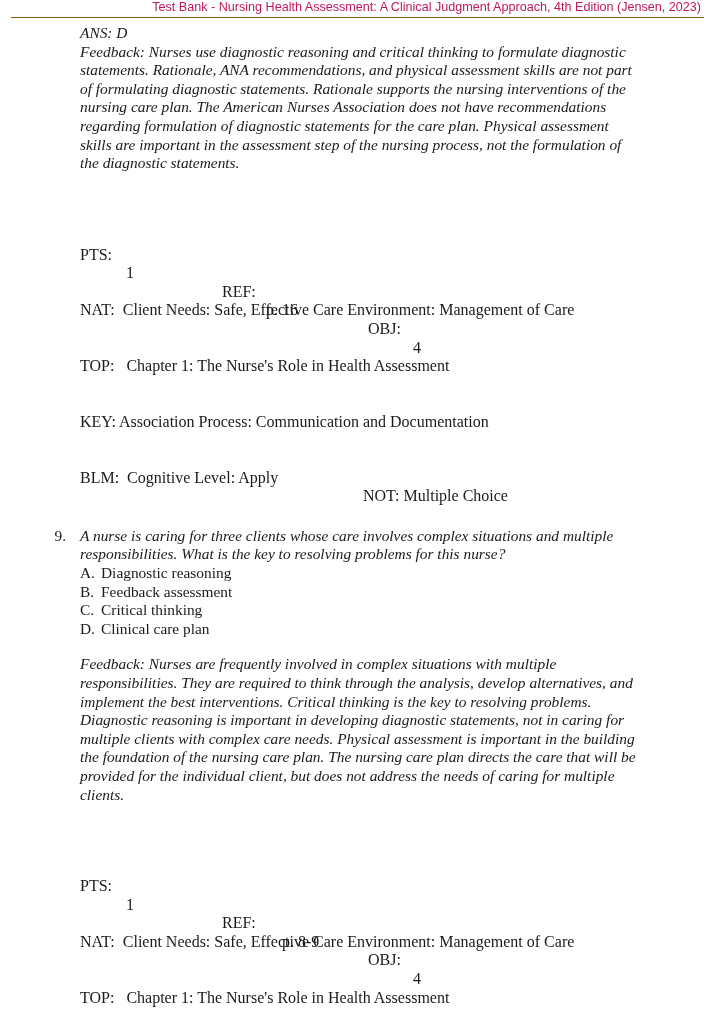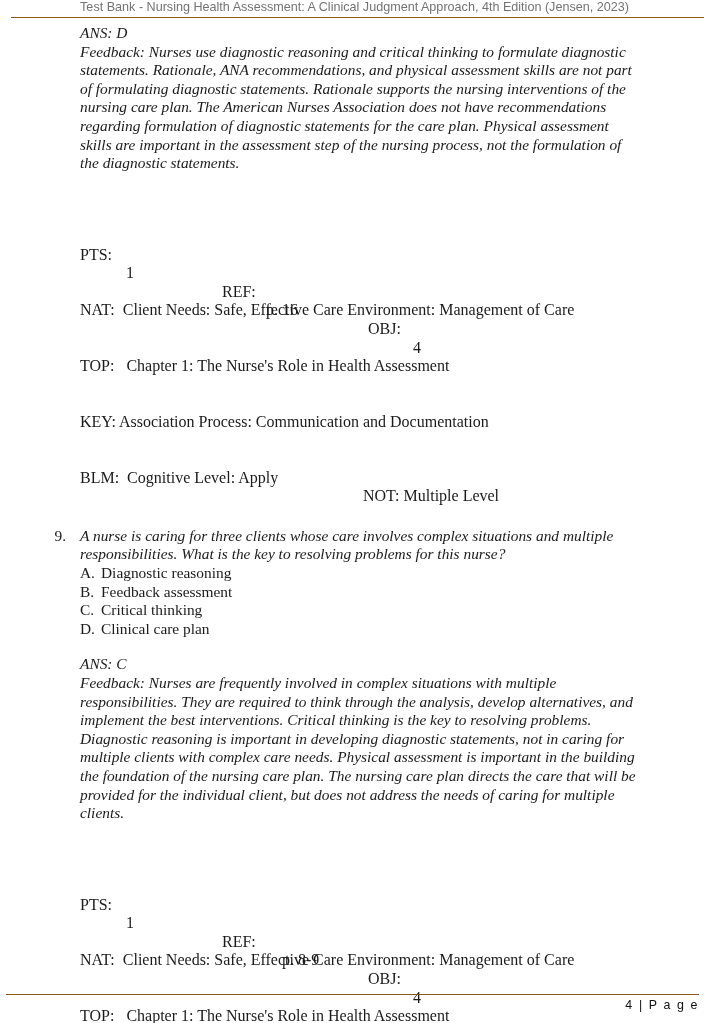--- a/index.html
+++ b/index.html
@@ -29,22 +29,22 @@
     left: 0;
     top: 0;
     width: 709px;
     box-sizing: border-box;
     padding: 0 8px 3px 8px;
   }
   .hdr-title {
     font-family: "Liberation Sans", "DejaVu Sans", sans-serif;
     font-size: 12.6px;
     line-height: 15px;
-    text-align: center;
-    color: #737373;
+    text-align: right;
+    color: #be185d;
     white-space: nowrap;
   }
   .hdr-rule {
     margin-top: 2px;
     height: 0;
     border-top: 1.3px solid #8a5a16;
     width: 693px;
     margin-left: 3px;
   }
 
@@ -174,21 +174,21 @@
         <span class="c1">NAT:  Client Needs: Safe, Effective Care Environment: Management of Care</span>
       </div>
       <div class="meta-row">
         <span class="c1">TOP:   Chapter 1: The Nurse's Role in Health Assessment</span>
       </div>
       <div class="meta-row">
         <span class="c1">KEY: Association Process: Communication and Documentation</span>
       </div>
       <div class="meta-row">
         <span class="c1">BLM:  Cognitive Level: Apply</span>
-        <span class="c2b">NOT: Multiple Level</span>
+        <span class="c2b">NOT: Multiple Choice</span>
       </div>
     </div>
 
     <div class="spacer-lg"></div>
 
     <div class="q">
       <div class="q-num">9.</div>
       <div class="q-stem">A nurse is caring for three clients whose care involves complex situations and multiple responsibilities. What is the key to resolving problems for this nurse?</div>
       <div class="opts">
         <div class="opt">
@@ -205,21 +205,20 @@
         </div>
         <div class="opt">
           <span class="opt-letter">D.</span>
           <span>Clinical care plan</span>
         </div>
       </div>
     </div>
 
     <div class="spacer-md"></div>
 
-    <div class="para">ANS:  C</div>
     <div class="para indent-block">Feedback: Nurses are frequently involved in complex situations with multiple responsibilities. They are required to think through the analysis, develop alternatives, and implement the best interventions. Critical thinking is the key to resolving problems. Diagnostic reasoning is important in developing diagnostic statements, not in caring for multiple clients with complex care needs. Physical assessment is important in the building the foundation of the nursing care plan. The nursing care plan directs the care that will be provided for the individual client, but does not address the needs of caring for multiple clients.</div>
 
     <div class="spacer-md"></div>
 
     <div class="meta">
       <div class="meta-row">
         <span class="c1">PTS:</span>
         <span style="position:absolute;left:46px;">1</span>
         <span class="c2">REF:</span>
         <span style="position:absolute;left:186px;margin-left:16px;">p. 8-9</span>
@@ -231,18 +230,14 @@
       </div>
       <div class="meta-row">
         <span class="c1">TOP:   Chapter 1: The Nurse's Role in Health Assessment</span>
       </div>
       
       
     </div>
 
   </div>
 
-  <div class="ftr">
-    <div class="ftr-rule" style="border-top-color: rgb(138, 90, 22);"></div>
-    <div class="ftr-page">4 | P a g e</div>
-  </div>
 
 </div>
 
 </body></html>

